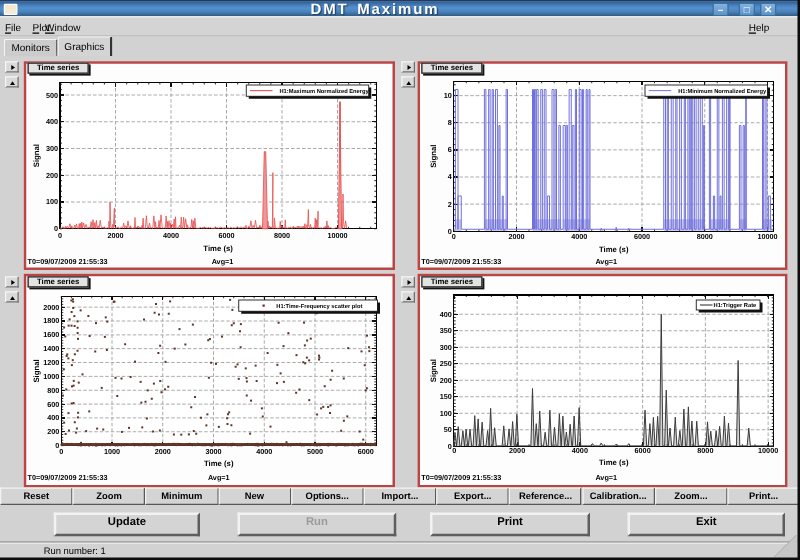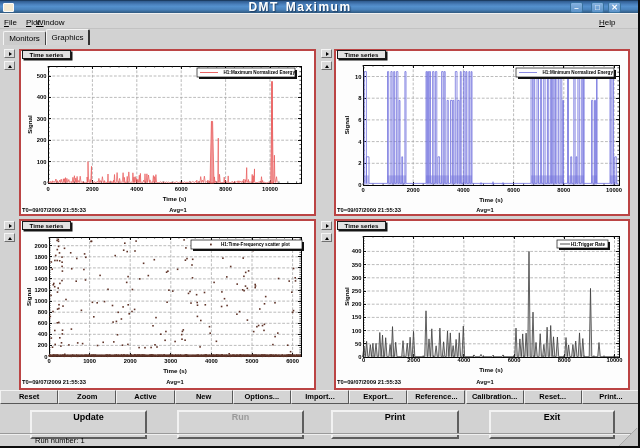--- a/index.html
+++ b/index.html
@@ -31,24 +31,24 @@
   border-right:1px solid #707070; border-bottom:1px solid #707070; }
 .tri-r { position:absolute; left:4px; top:2px; width:0; height:0;
   border-left:3.5px solid #000; border-top:2.2px solid transparent; border-bottom:2.2px solid transparent; }
 .tri-u { position:absolute; left:3px; top:2.5px; width:0; height:0;
   border-bottom:3.5px solid #000; border-left:2.2px solid transparent; border-right:2.2px solid transparent; }
 #plots { position:absolute; left:0; top:0; }
 .b1 { position:absolute; top:390px; height:14px; background:#d4d4d4;
   border-top:1px solid #f2f2f2; border-left:1px solid #f2f2f2;
   border-right:1px solid #585858; border-bottom:1px solid #585858;
   font-size:7.5px; font-weight:bold; color:#000; text-align:center; line-height:12px; }
-.b2 { position:absolute; top:410px; height:29px; background:#d4d4d4;
+.b2 { position:absolute; top:410px; height:19px; background:#d4d4d4;
   border-top:2px solid #f2f2f2; border-left:2px solid #f2f2f2;
   border-right:2px solid #5e5e5e; border-bottom:2px solid #5e5e5e;
-  font-size:9px; font-weight:bold; color:#000; text-align:center; line-height:11px; }
+  font-size:9px; font-weight:bold; color:#000; text-align:center; line-height:11px;margin-left:13px; }
 .b2.dis { color:#9a9a9a; }
 #statusline { position:absolute; left:0; top:433px; width:640px; height:1px; background:#9a9a9a; box-shadow:0 1px 0 #f0f0f0; }
 #status { position:absolute; left:3px; top:436px; font-size:7.5px; color:#000;margin-left:32px; }
 #grip { position:absolute; right:2px; top:428px; width:20px; height:18px;
   background:linear-gradient(135deg, rgba(0,0,0,0) 48%, #aaa 50%, #c6c6c6 52%); }
 #redge { position:absolute; right:0; top:0; width:2px; height:448px; background:#0c0c0c; }
 #bedge { position:absolute; left:0; top:446px; width:640px; height:2px; background:#0c0c0c; }
 svg text { font-family:"Liberation Sans", sans-serif; }
 </style></head>
 <body>
@@ -1756,28 +1756,28 @@
     <span class="tri-u"></span>
   </div>
 <div class="sbtn" style="left:321px;top:221px">
     <span class="tri-r"></span>
   </div>
 <div class="sbtn" style="left:321px;top:233px">
     <span class="tri-u"></span>
   </div>
 <div class="b1" style="left:0px;width:58.2px">Reset</div>
 <div class="b1" style="left:58.2px;width:58.2px">Zoom</div>
-<div class="b1" style="left:116.4px;width:58.2px">Active</div>
+<div class="b1" style="left:116.4px;width:58.2px">Minimum</div>
 <div class="b1" style="left:174.5px;width:58.2px">New</div>
 <div class="b1" style="left:232.7px;width:58.2px">Options...</div>
 <div class="b1" style="left:290.9px;width:58.2px">Import...</div>
 <div class="b1" style="left:349.1px;width:58.2px">Export...</div>
 <div class="b1" style="left:407.3px;width:58.2px">Reference...</div>
 <div class="b1" style="left:465.5px;width:58.2px">Calibration...</div>
-<div class="b1" style="left:523.6px;width:58.2px">Reset...</div>
+<div class="b1" style="left:523.6px;width:58.2px">Zoom...</div>
 <div class="b1" style="left:581.8px;width:58.2px">Print...</div>
 <div class="b2" style="left:30px;width:117px">Update</div>
 <div class="b2 dis" style="left:177px;width:127px">Run</div>
 <div class="b2" style="left:331px;width:128px">Print</div>
 <div class="b2" style="left:489px;width:126px">Exit</div>
 <div id="statusline"></div>
 <div id="status">Run number: 1</div>
 <div id="grip"></div>
 <div id="redge"></div>
 <div id="bedge"></div>

